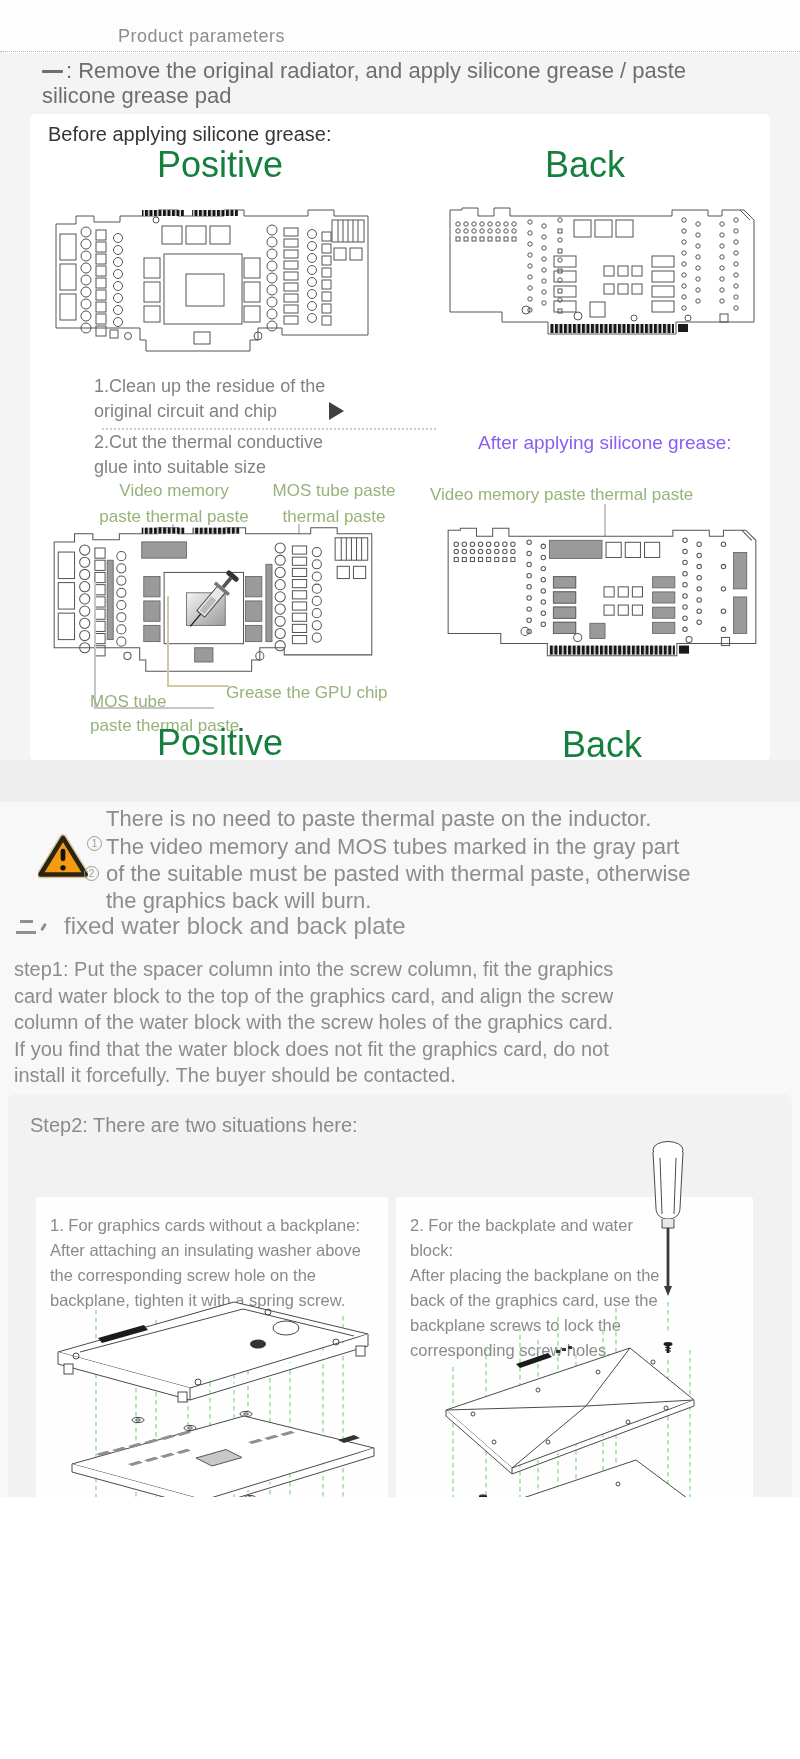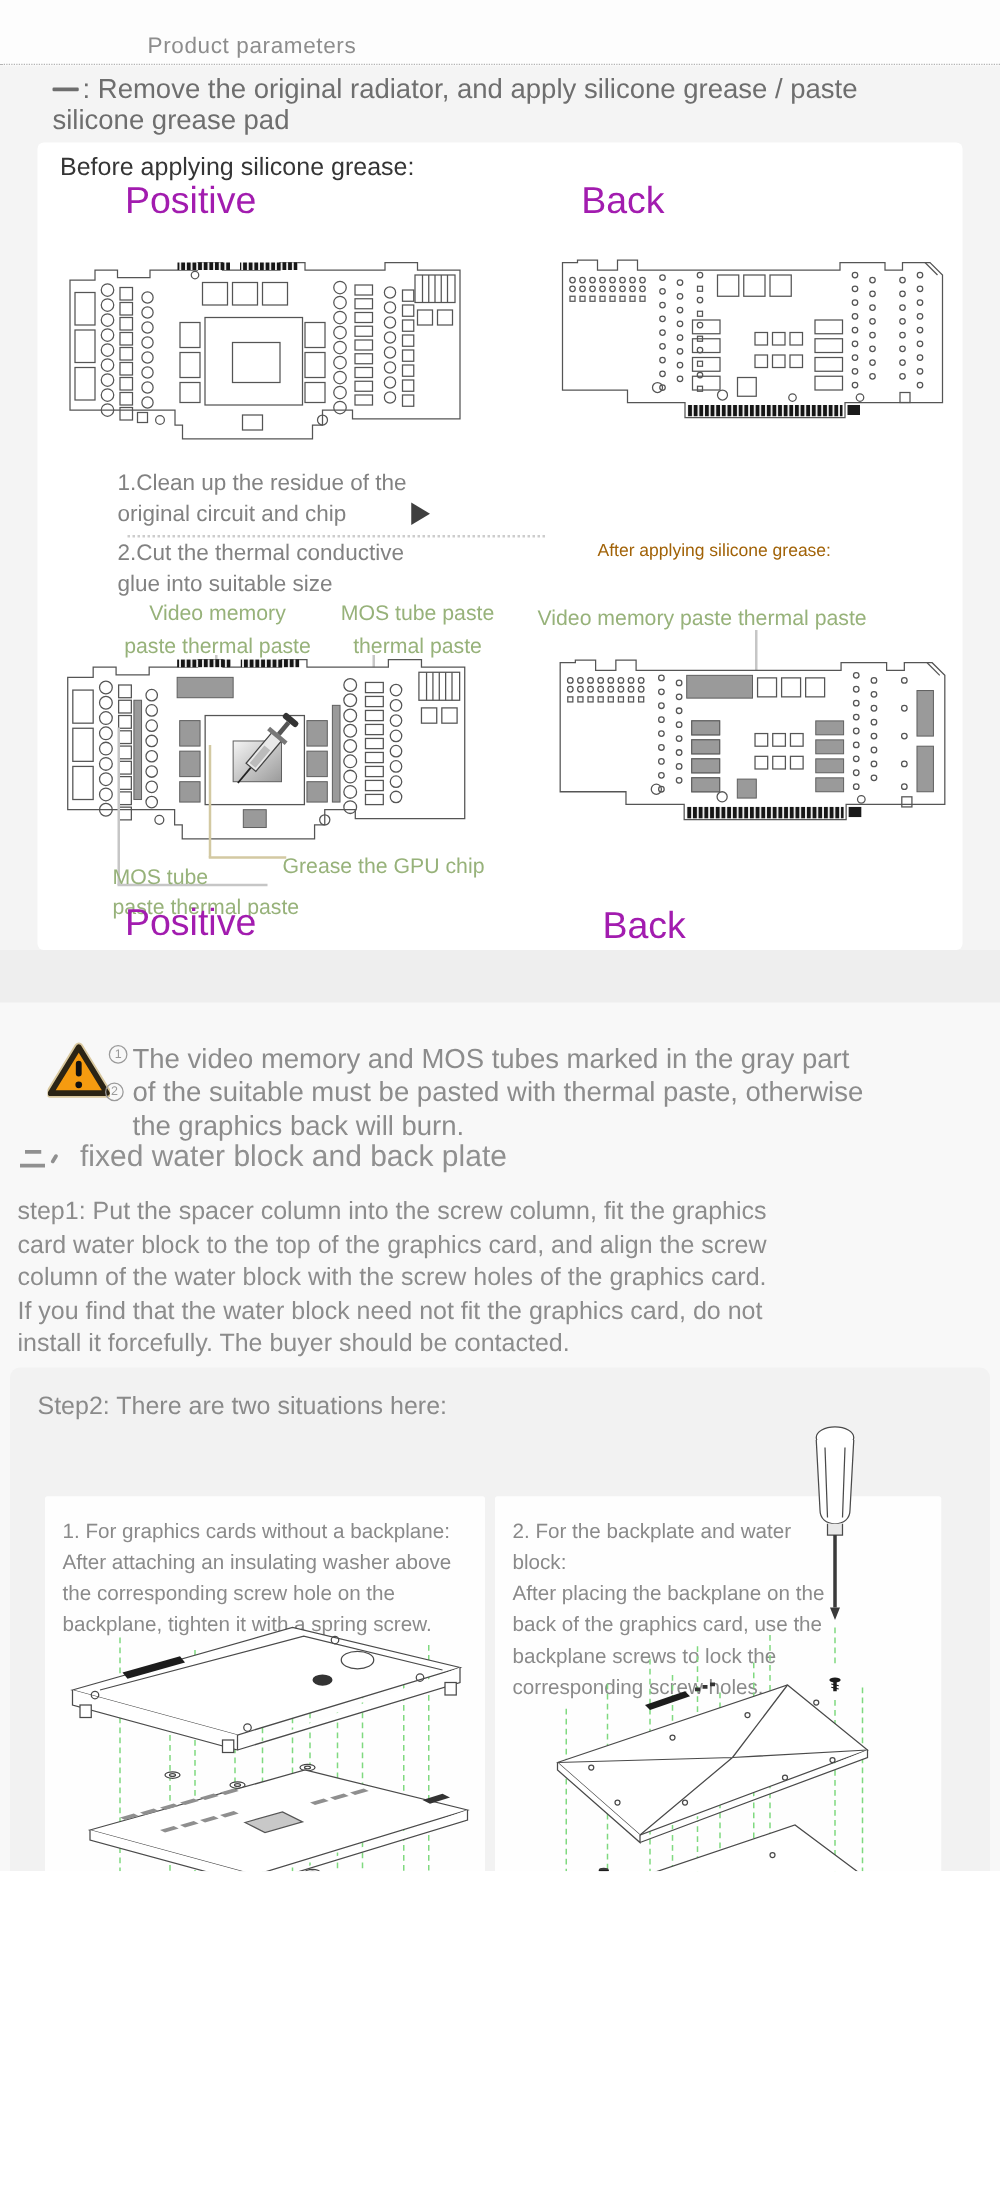--- a/index.html
+++ b/index.html
@@ -15,35 +15,35 @@
   #band-gray{position:absolute;left:0;top:760px;width:800px;height:42px;background:#eeeeee;}
   #band-bottom{position:absolute;left:0;top:1741px;width:800px;height:18px;background:#ffffff;}
 
   #h1{position:absolute;left:42px;top:58px;width:650px;font-size:22px;line-height:25px;color:#6e6e6e;}
   .cjk-one{display:inline-block;width:24px;height:20px;position:relative;vertical-align:-3px;}
   .cjk-one::before{content:"";position:absolute;left:0;top:9px;width:21px;height:2.6px;background:#6e6e6e;border-radius:1px;}
 
   
   #card1{position:absolute;left:30px;top:114px;width:740px;height:646px;background:#ffffff;border-radius:5px;}
   #before-lbl{position:absolute;left:18px;top:9px;font-size:20px;color:#353535;}
-  .greenhead{position:absolute;font-size:30px;color:#a21caf;text-align:left;width:240px;}
+  .greenhead{position:absolute;font-size:36px;color:#15803d;text-align:center;width:240px;}
   #pos-top{left:70px;top:30px;}  #back-top{left:435px;top:30px;}
   #pos-bot{left:70px;top:608px;} #back-bot{left:452px;top:610px;}
 
   #svg-fb{position:absolute;left:16px;top:86px;}
   #svg-bb{position:absolute;left:408px;top:84px;}
   #svg-fa{position:absolute;left:14px;top:402px;}
   #svg-ba{position:absolute;left:406px;top:400px;}
 
   .stepline{position:absolute;left:64px;font-size:18px;color:#828282;white-space:nowrap;}
   .sl1{top:262px;} .sl2{top:287px;} .sl3{top:318px;} .sl4{top:343px;}
   #dotsep{position:absolute;left:72px;top:314px;width:334px;height:0;border-top:2px dotted #cdcdcd;}
   .arrow-r{display:inline-block;width:0;height:0;border-left:15px solid #3f3f3f;
            border-top:9px solid transparent;border-bottom:9px solid transparent;margin-left:52px;vertical-align:-3px;}
-  #after-lbl{position:absolute;left:448px;top:318px;font-size:14px;color:#a16207;white-space:nowrap;}
+  #after-lbl{position:absolute;left:448px;top:318px;font-size:19px;color:#8b5cf6;white-space:nowrap;}
 
   .glabel{position:absolute;color:#97b27a;font-size:17px;line-height:26px;}
   #glA{left:58px;top:364px;width:172px;text-align:center;}
   #glB{left:224px;top:364px;width:160px;text-align:center;}
   #glC{left:400px;top:368px;white-space:nowrap;}
   #glD{left:196px;top:566px;white-space:nowrap;}
   #glE{left:60px;top:576px;line-height:24px;}
 
   .conn{position:absolute;background:#c6c6c6;}
   #connA{left:142px;top:410px;width:1.5px;height:46px;}
@@ -569,35 +569,36 @@
   </div>
 
   <svg id="warn-icon" width="50" height="54" viewBox="0 0 60 54">
     <polygon points="30,4 57,48 3,48" fill="none" stroke="#d9c89e" stroke-width="9" stroke-linejoin="round"></polygon>
     <polygon points="30,4 57,48 3,48" fill="#f59b10" stroke="#2b2415" stroke-width="5.5" stroke-linejoin="round"></polygon>
     <rect x="27.2" y="17" width="5.6" height="15" rx="2.8" fill="#111"></rect>
     <circle cx="30" cy="40" r="3.2" fill="#111"></circle>
   </svg>
   <div id="wm1" class="wmark">1</div>
   <div id="wm2" class="wmark">2</div>
+  <div id="wl1" class="wline">There is no need to paste thermal paste on the inductor.</div>
   <div id="wl2" class="wline">The video memory and MOS tubes marked in the gray part</div>
   <div id="wl3" class="wline">of the suitable must be pasted with thermal paste, otherwise</div>
   <div id="wl4" class="wline">the graphics back will burn.</div>
 
   <div id="h2">
     <span class="cjk-two"></span>
       <span class="dun"></span>
       <span>fixed water block and back plate</span>
   </div>
 
   <div id="step1p">
     <div>step1: Put the spacer column into the screw column, fit the graphics</div>
     <div>card water block to the top of the graphics card, and align the screw</div>
     <div>column of the water block with the screw holes of the graphics card.</div>
-    <div>If you find that the water block need not fit the graphics card, do not</div>
+    <div>If you find that the water block does not fit the graphics card, do not</div>
     <div>install it forcefully. The buyer should be contacted.</div>
   </div>
 
   <div id="step2box"></div>
   <div id="s2head">Step2: There are two situations here:</div>
 
   <div id="colL" class="col">
     <div class="ctext">
       <div>1. For graphics cards without a backplane:</div>
       <div>After attaching an insulating washer above the corresponding screw hole on the backplane, tighten it with a spring screw.</div>

